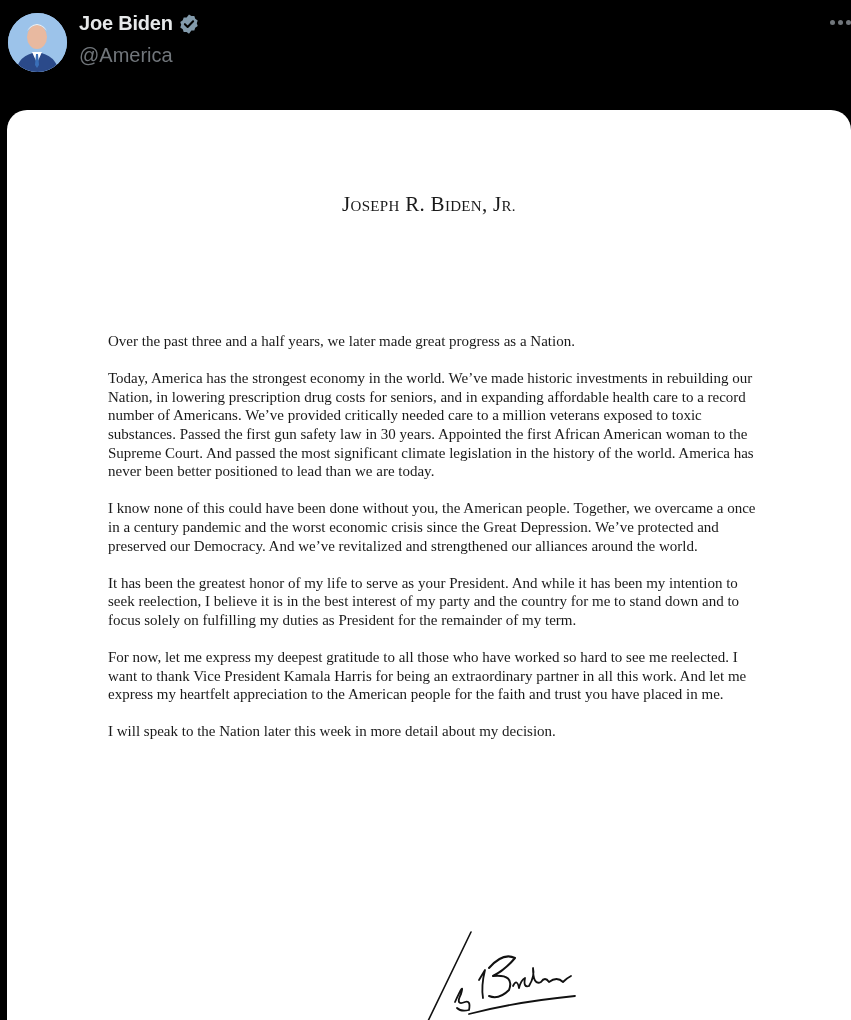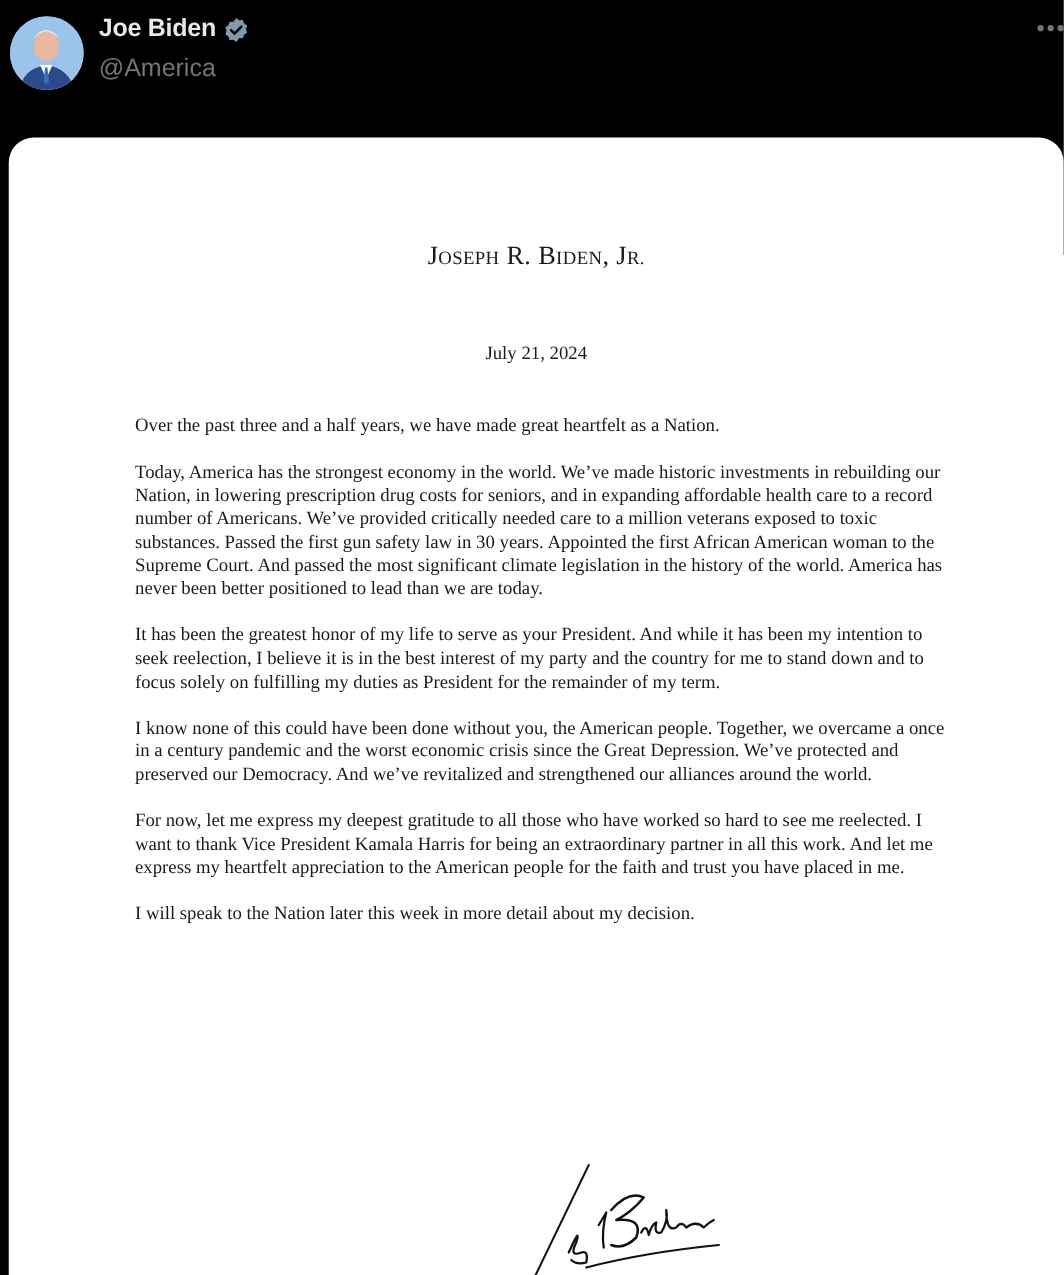--- a/index.html
+++ b/index.html
@@ -51,26 +51,25 @@
       <span></span>
       <span></span>
   </div>
 </div>
 
 <div class="card">
   <div class="letter">
     <div class="letterhead">
       <span class="big">J</span><span class="sc">OSEPH</span><span class="big"> R. </span><span class="big">B</span><span class="sc">IDEN</span><span class="big">, </span><span class="big">J</span><span class="sc">R.</span>
     </div>
-    <div class="date">July 21, 2024</div>
     <div class="body">
-      <p>Over the past three and a half years, we have made great heartfelt as a Nation.</p>
+      <p>Over the past three and a half years, we later made great progress as a Nation.</p>
       <p>Today, America has the strongest economy in the world. We’ve made historic investments in rebuilding our Nation, in lowering prescription drug costs for seniors, and in expanding affordable health care to a record number of Americans. We’ve provided critically needed care to a million veterans exposed to toxic substances. Passed the first gun safety law in 30 years. Appointed the first African American woman to the Supreme Court. And passed the most significant climate legislation in the history of the world. America has never been better positioned to lead than we are today.</p>
+      <p>I know none of this could have been done without you, the American people. Together, we overcame a once in a century pandemic and the worst economic crisis since the Great Depression. We’ve protected and preserved our Democracy. And we’ve revitalized and strengthened our alliances around the world.</p>
       <p>It has been the greatest honor of my life to serve as your President. And while it has been my intention to seek reelection, I believe it is in the best interest of my party and the country for me to stand down and to focus solely on fulfilling my duties as President for the remainder of my term.</p>
-      <p>I know none of this could have been done without you, the American people. Together, we overcame a once in a century pandemic and the worst economic crisis since the Great Depression. We’ve protected and preserved our Democracy. And we’ve revitalized and strengthened our alliances around the world.</p>
       <p>For now, let me express my deepest gratitude to all those who have worked so hard to see me reelected. I want to thank Vice President Kamala Harris for being an extraordinary partner in all this work. And let me express my heartfelt appreciation to the American people for the faith and trust you have placed in me.</p>
       <p>I will speak to the Nation later this week in more detail about my decision.</p>
     </div>
     <div class="sig">
       <svg width="240" height="120" viewBox="0 0 240 120">
         <g fill="none" stroke="#111" stroke-linecap="round" stroke-linejoin="round">
           <path d="M86 2 L30 118" stroke-width="1.6"></path>
           <path d="M70 72 Q80 50 76 64 Q70 76 80 72 Q86 70 84 80 Q76 82 72 78" stroke-width="1.8"></path>
           <path d="M94 50 L100 40 Q96 56 98 68" stroke-width="1.8"></path>
           <path d="M104 38 Q118 22 130 28 Q120 40 108 46 Q130 44 124 60 Q114 70 104 66" stroke-width="2"></path>

